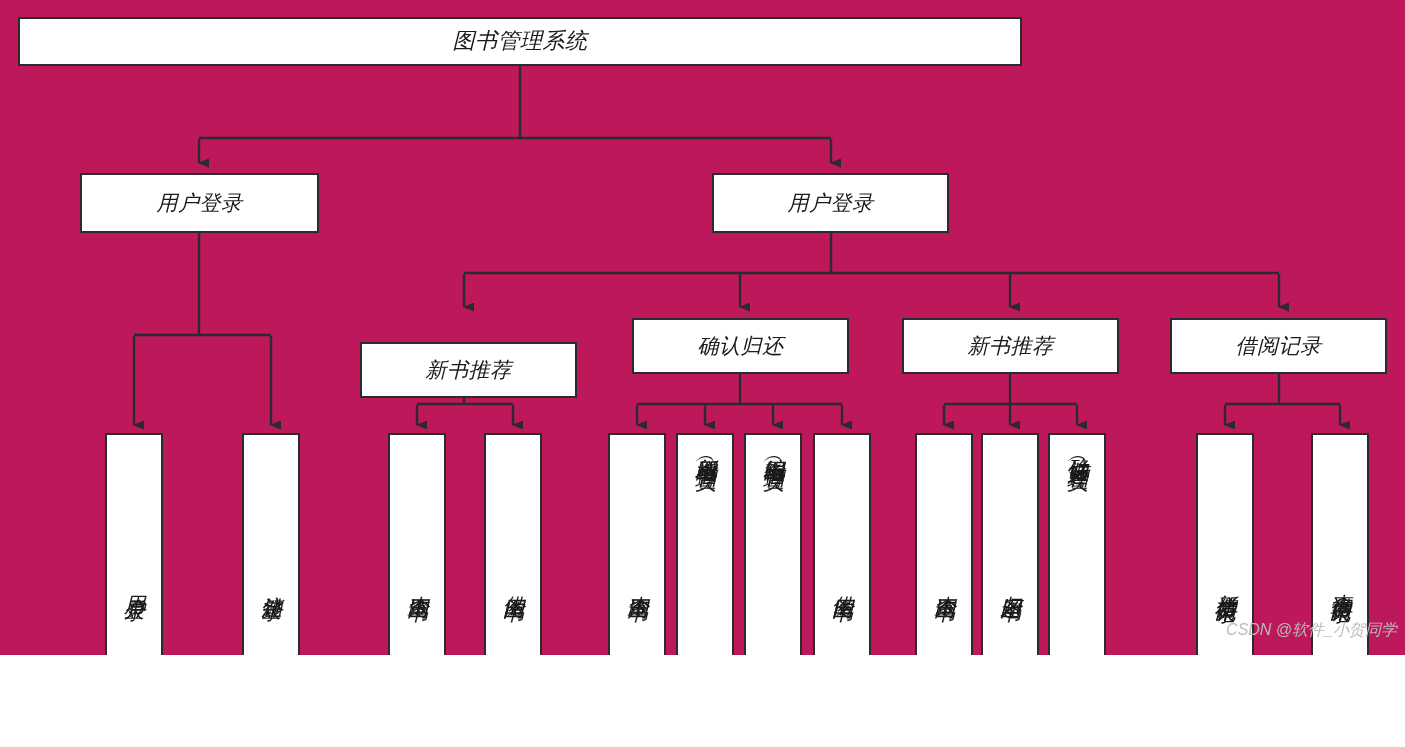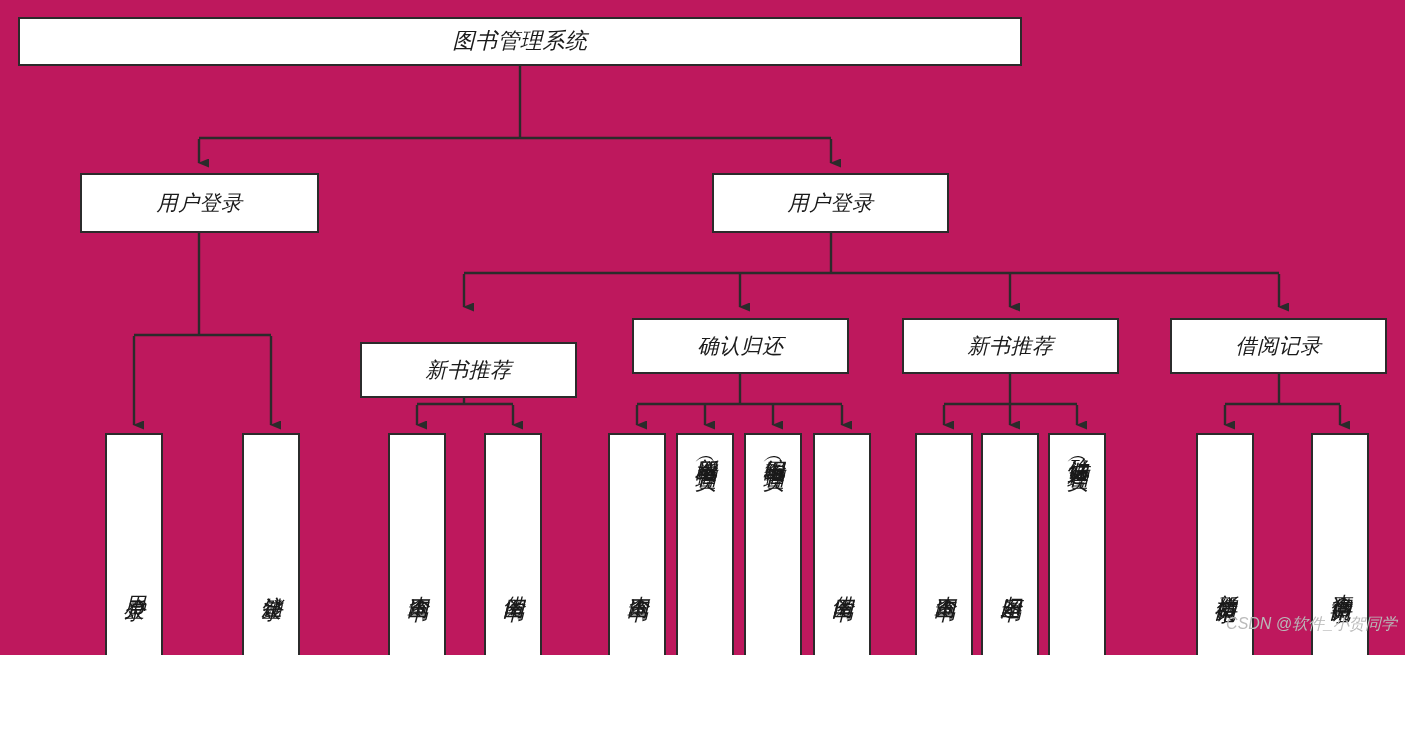--- a/index.html
+++ b/index.html
@@ -63,21 +63,21 @@
     letter-spacing: 2px;
     white-space: nowrap;
   }
   .node.vert.center-text {
     align-items: center;
     padding-top: 0;
   }
   .watermark {
     position: absolute;
     right: 8px;
-    bottom: 20px;
+    bottom: 14px;
     font-size: 16px;
     color: #b9b9b9;
     white-space: nowrap;
     user-select: none;
   }
 </style>
 </head>
 <body>
 
 <div id="canvas">

